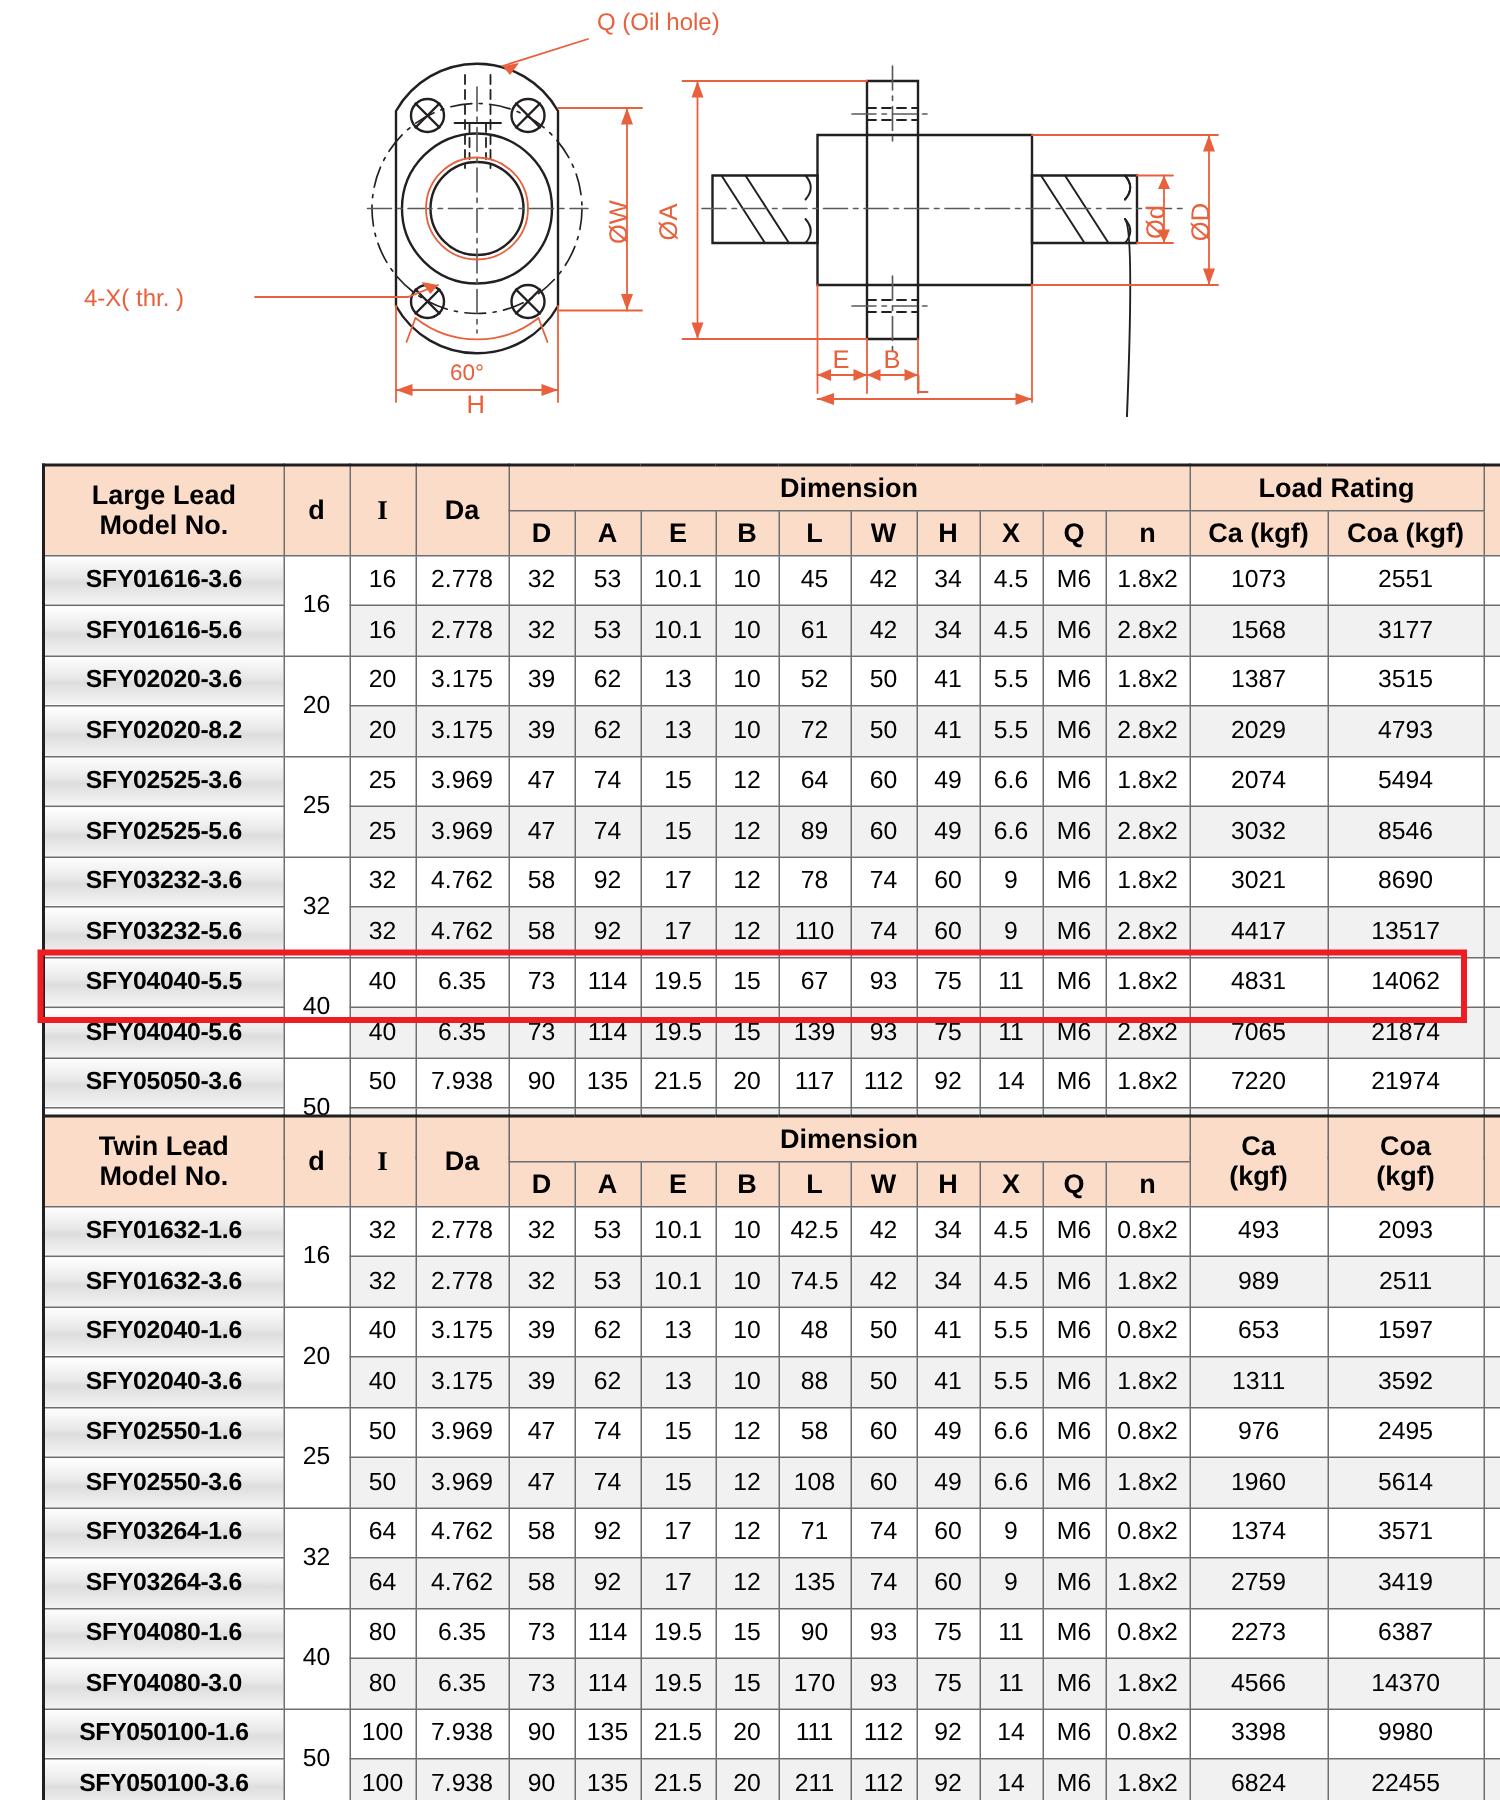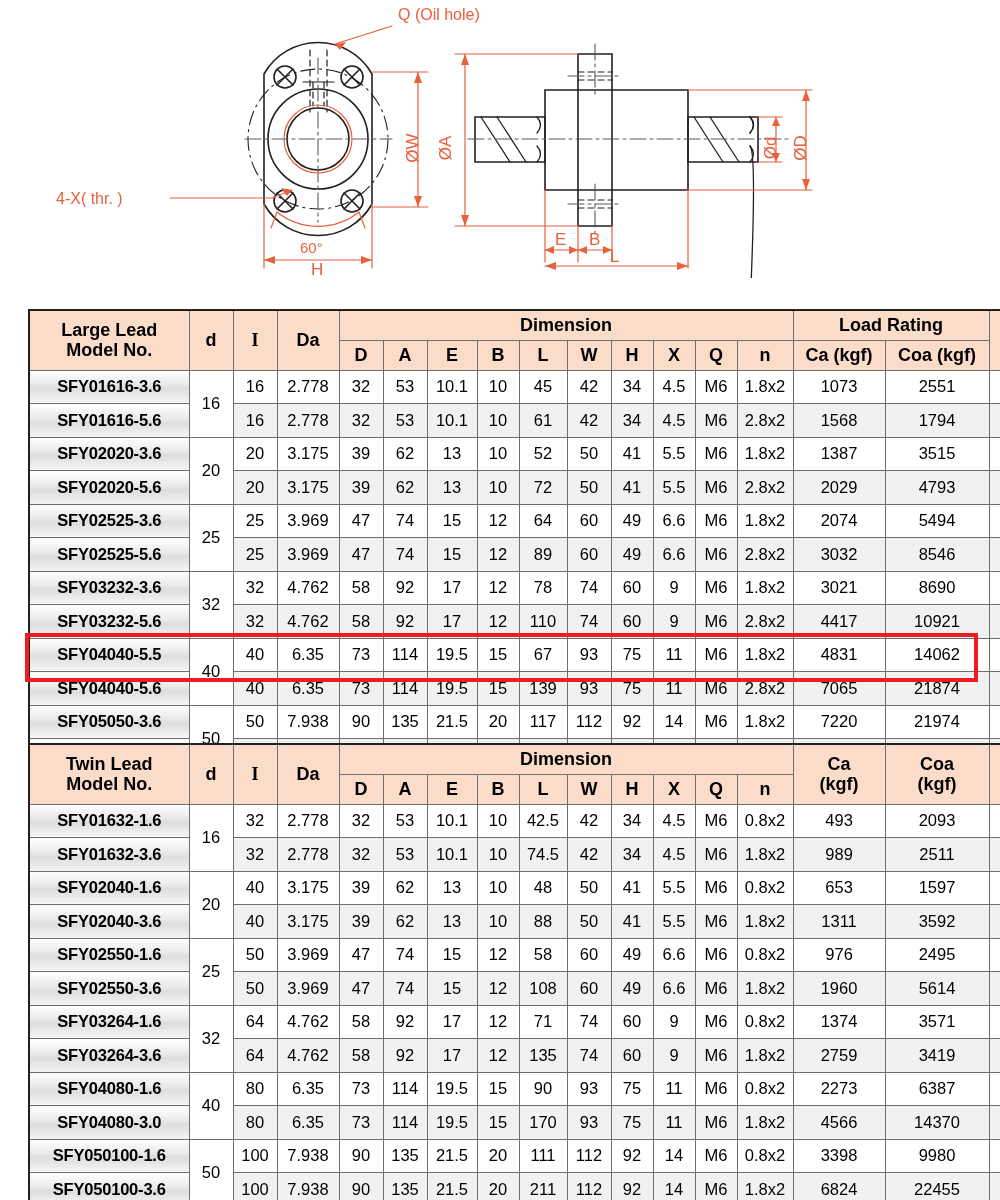--- a/index.html
+++ b/index.html
@@ -311,21 +311,21 @@
             <td>53</td>
             <td>10.1</td>
             <td>10</td>
             <td>61</td>
             <td>42</td>
             <td>34</td>
             <td>4.5</td>
             <td>M6</td>
             <td>2.8x2</td>
             <td class="sep-left">1568</td>
-            <td>1794</td>
+            <td>3177</td>
             <td>47</td>
           </tr>
           <tr>
             <td class="model">SFY02020-3.6</td>
             <td class="dcol" rowspan="2">20</td>
             <td>20</td>
             <td>3.175</td>
             <td class="sep-left">39</td>
             <td>62</td>
             <td>13</td>
@@ -334,21 +334,21 @@
             <td>50</td>
             <td>41</td>
             <td>5.5</td>
             <td>M6</td>
             <td>1.8x2</td>
             <td class="sep-left">1387</td>
             <td>3515</td>
             <td>37</td>
           </tr>
           <tr class="alt">
-            <td class="model">SFY02020-5.6</td>
+            <td class="model">SFY02020-8.2</td>
             <td>20</td>
             <td>3.175</td>
             <td class="sep-left">39</td>
             <td>62</td>
             <td>13</td>
             <td>10</td>
             <td>72</td>
             <td>50</td>
             <td>41</td>
             <td>5.5</td>
@@ -422,21 +422,21 @@
             <td>92</td>
             <td>17</td>
             <td>12</td>
             <td>110</td>
             <td>74</td>
             <td>60</td>
             <td>9</td>
             <td>M6</td>
             <td>2.8x2</td>
             <td class="sep-left">4417</td>
-            <td>10921</td>
+            <td>13517</td>
             <td>88</td>
           </tr>
           <tr>
             <td class="model">SFY04040-5.5</td>
             <td class="dcol" rowspan="2">40</td>
             <td>40</td>
             <td>6.35</td>
             <td class="sep-left">73</td>
             <td>114</td>
             <td>19.5</td>

